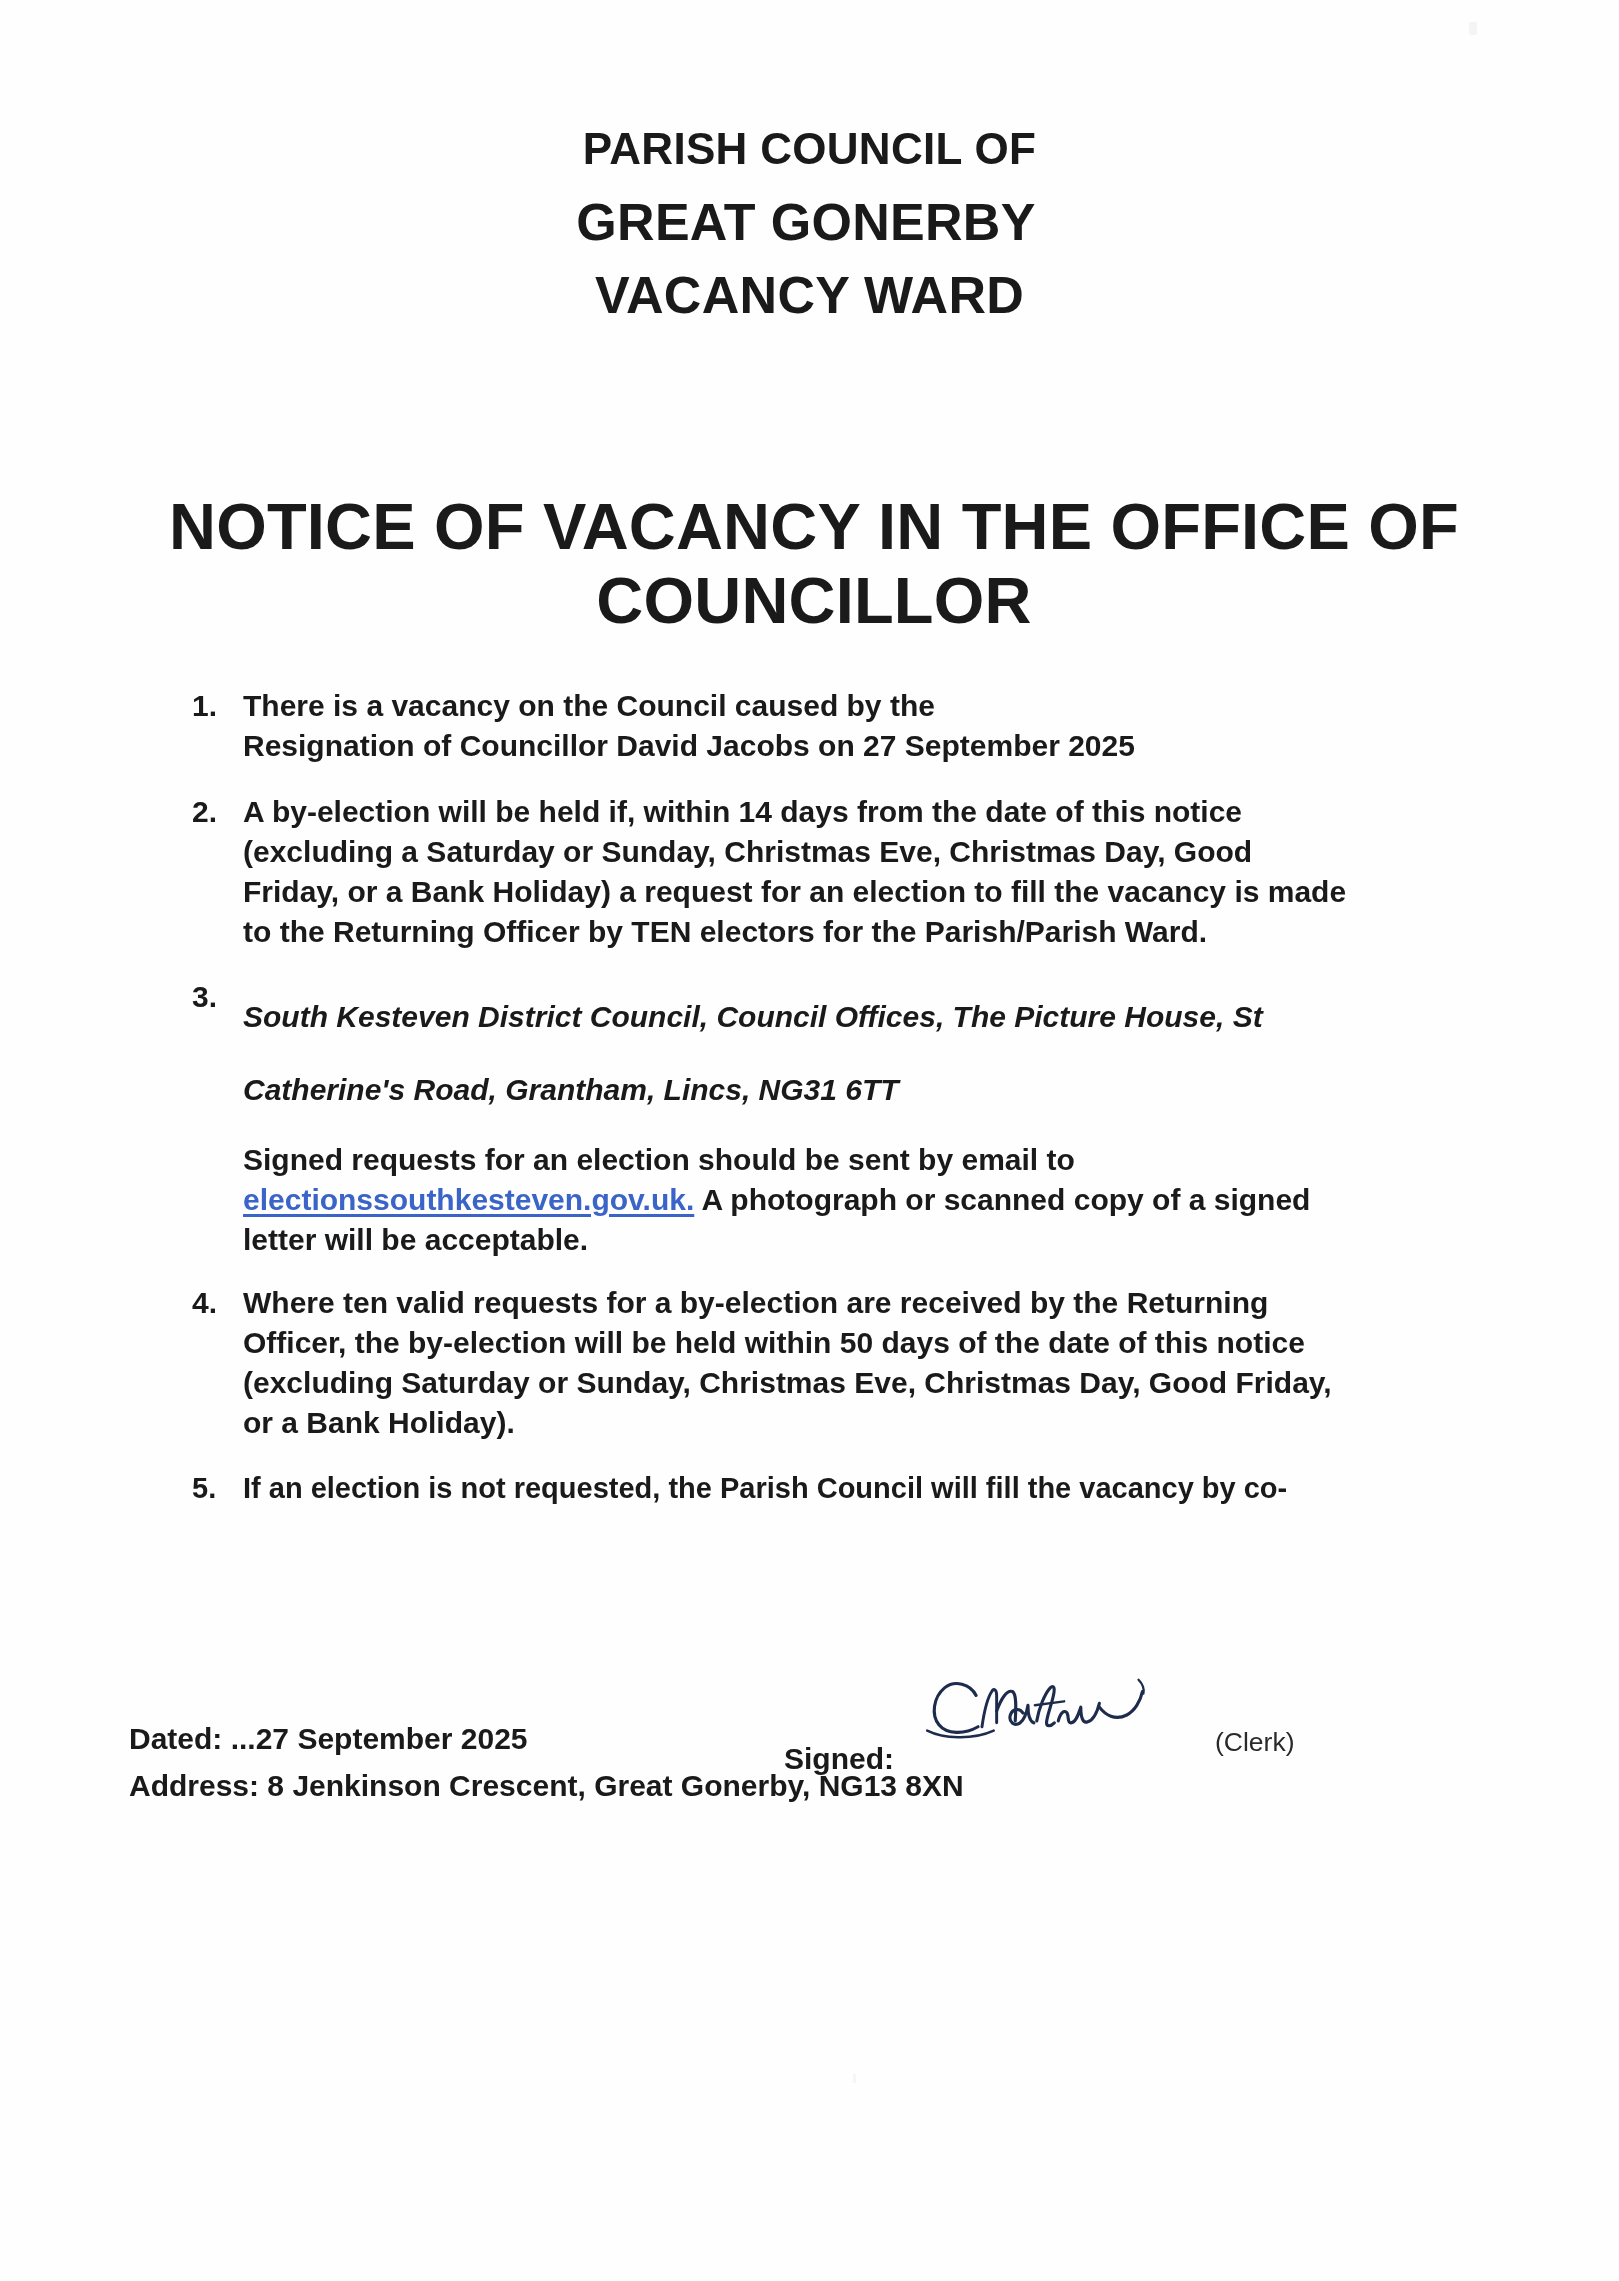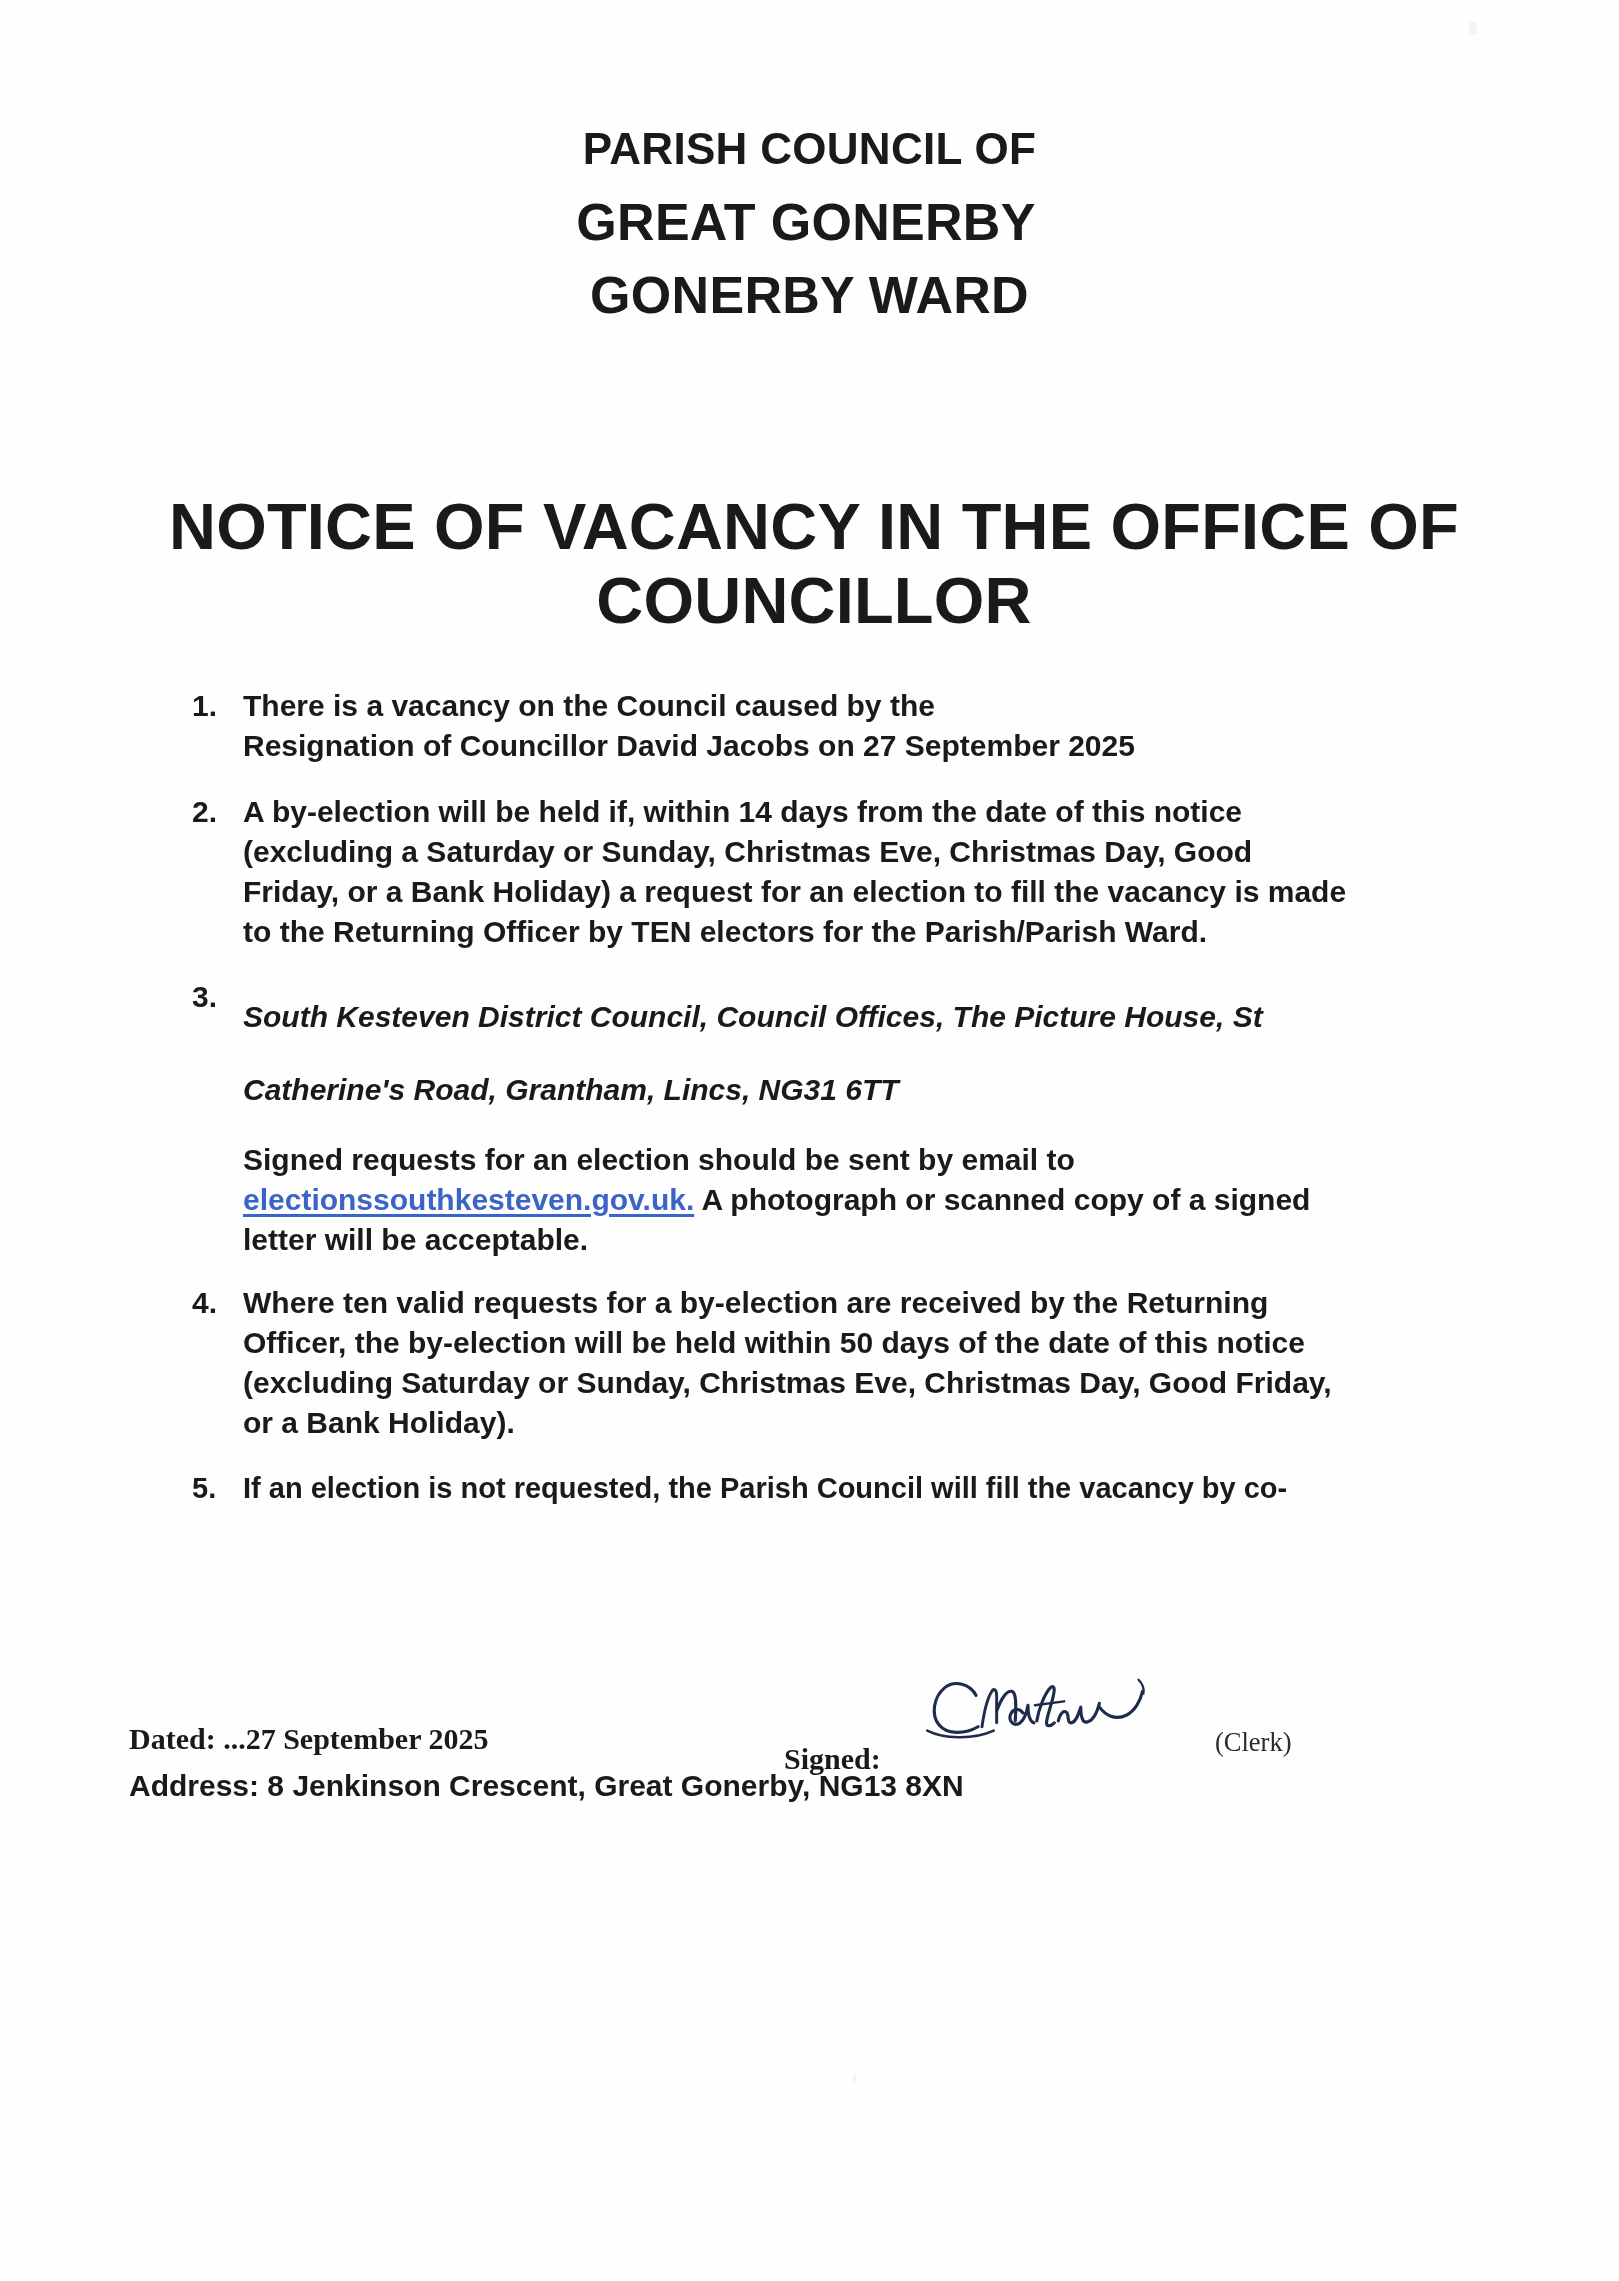--- a/index.html
+++ b/index.html
@@ -125,21 +125,20 @@
     left: 129px;
     width: 1392px;
     font-size: 30px;
     font-weight: bold;
     line-height: 43px;
   }
   .footer-row-1 {
     position: relative;
     height: 45px;
     white-space: nowrap;
-    font-family: Liberation Serif, serif;
   }
   .dated {
     position: absolute;
     left: 0;
     top: 0;
   }
   .signed-label {
     position: absolute;
     left: 655px;
     top: 0;
@@ -192,21 +191,21 @@
 </head>
 <body>
 
 <div class="page">
 
   <div class="scan-speck"></div>
   <div class="scan-speck-2"></div>
 
   <div class="doc-title title-line-1">PARISH COUNCIL OF</div>
   <div class="doc-title title-line-2">GREAT GONERBY</div>
-  <div class="doc-title title-line-3">GONERBY WARD</div>
+  <div class="doc-title title-line-3">VACANCY WARD</div>
 
   <div class="notice-heading">NOTICE OF VACANCY IN THE OFFICE OF COUNCILLOR</div>
 
   <div class="clauses">
 
     <div class="clause" style="margin-bottom:25.5px;">
       <span class="clause-num">1.</span>
       <span class="clause-body">
         <span class="clause-line">There is a vacancy on the Council caused by the</span>
         <span class="clause-line">Resignation of Councillor David Jacobs on 27 September 2025</span>

